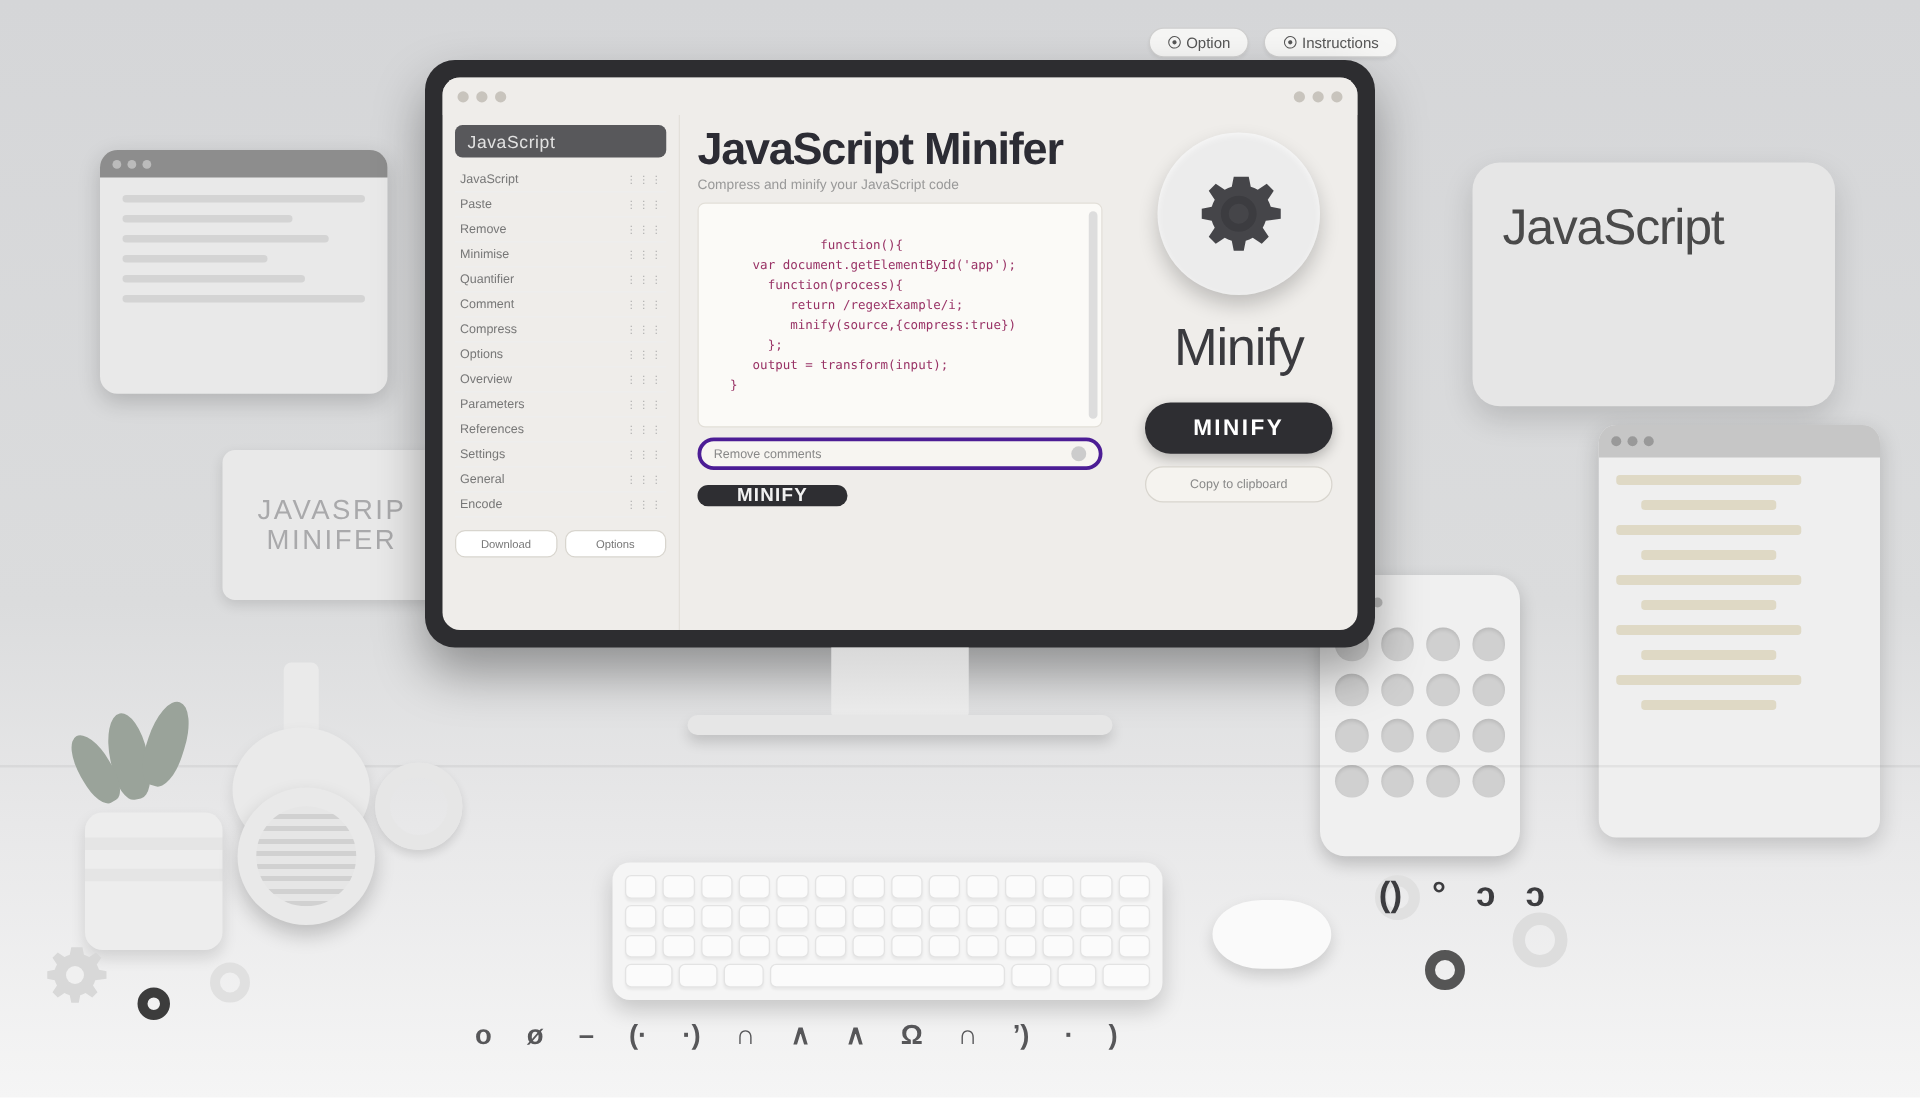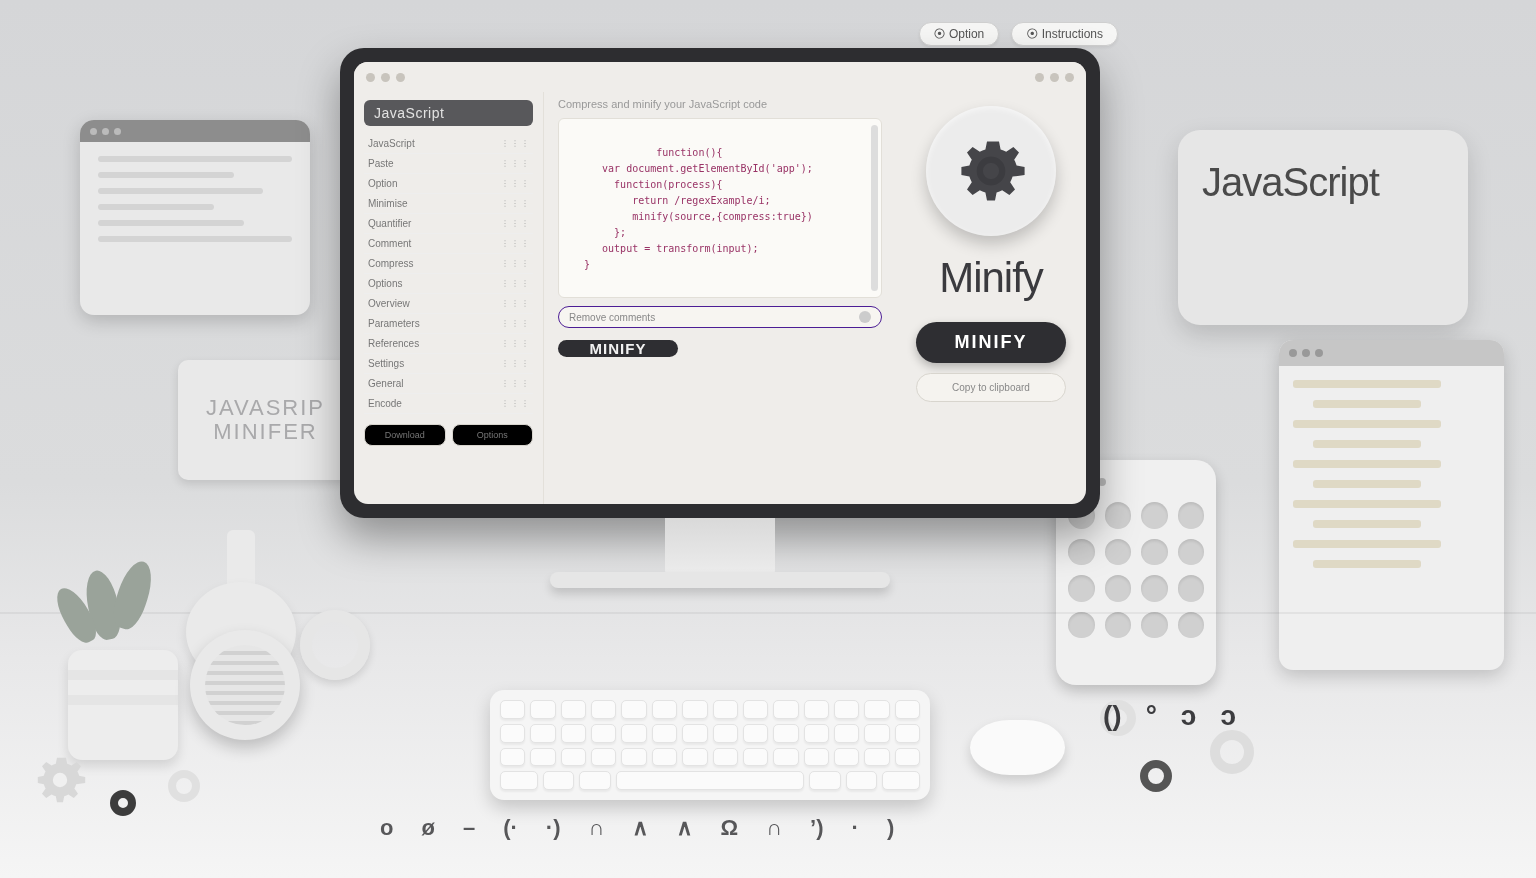--- a/index.html
+++ b/index.html
@@ -84,33 +84,33 @@
   .monitor .dots i { width:9px;height:9px;border-radius:50%;background:#c8c4bd;display:inline-block;}
   .monitor .content { flex:1; display:flex; }
 
   
   .sidebar { width: 190px; border-right: 1px solid #e3e0da; padding: 8px 10px; }
   .sidebar .hdr { background: #58585b; color:#e2e2e2; font-size:14px; font-weight:500; padding:5px 10px; border-radius:6px; margin-bottom:8px; letter-spacing:.5px;}
   .sidebar .item { display:flex; justify-content:space-between; align-items:center; font-size:10px; color:#777; padding:4px 4px; border-bottom:1px solid #eee;}
   .sidebar .item .tags { display:flex; gap:2px;}
   .sidebar .item .tags i { font-style:normal; font-size:8px; color:#aaa;}
   .sidebar .btns { display:flex; gap:6px; margin-top:10px;}
-  .sidebar .btns button { flex:1; font-size:9px; padding:5px 4px; background:#000000; border:1px solid #d8d5ce; border-radius:8px; color:#777;}
+  .sidebar .btns button { flex:1; font-size:9px; padding:5px 4px; background:#ffffff; border:1px solid #d8d5ce; border-radius:8px; color:#777;}
 
   
   .main { flex:1; padding: 6px 14px 10px 14px; display:flex; flex-direction:column;}
   .main h1 { font-size: 36px; font-weight: 700; color: #2c2c34; letter-spacing:-1px; margin-bottom:2px;}
   .main .sub { font-size: 11px; color:#999; margin-bottom:8px;}
   .code-box {
     background:#fbfaf7; border:1px solid #e2dfd8; border-radius:6px; height: 180px; padding:10px 25px;
     font-family: ui-monospace, Menlo, monospace; font-size:10px; color:#936; line-height:1.6;
     white-space: pre; overflow:hidden; position:relative;
   }
   .code-box .scroll { position:absolute; right:3px; top:6px; bottom:6px; width:7px; background:#ddd; border-radius:4px;}
-  .opt-row { display:flex; align-items:center; gap:8px; background:#f7f5f1; border:1px solid #4c1d95; border-radius:14px; padding:4px 10px; margin-top:8px; font-size:10px; color:#888;}
+  .opt-row { display:flex; align-items:center; gap:8px; background:#f7f5f1; border:3px solid #4c1d95; border-radius:14px; padding:4px 10px; margin-top:8px; font-size:10px; color:#888;}
   .opt-row .knob { width:12px;height:12px;border-radius:50%;background:#ccc;margin-left:auto;}
   .action-row { display:flex; gap:10px; margin-top:12px;}
   .action-row .light { flex:1; background:#f5f3ef; border:1px solid #d8d5ce; border-radius:10px; padding:8px; font-size:10px; color:#888;}
   .action-row .dark { width:120px; background:#2e2e32; color:#f1f1f1; border:none; border-radius:10px; font-size:15px; font-weight:600; letter-spacing:1px;}
 
   
   .rcol { width: 190px; padding: 14px 12px; display:flex; flex-direction:column; align-items:center;}
   .gear-badge {
     width:130px;height:130px;border-radius:50%;background:#ececec;box-shadow:0 8px 16px rgba(0,0,0,.2), inset 0 2px 6px rgba(255,255,255,.6);
     display:flex;align-items:center;justify-content:center;
@@ -275,21 +275,21 @@
               </div>
               <div class="item">
                 <span>Paste</span>
                 <span class="tags">
                   <i>⋮</i>
                   <i>⋮</i>
                   <i>⋮</i>
                 </span>
               </div>
               <div class="item">
-                <span>Option</span>
+                <span>Remove</span>
                 <span class="tags">
                   <i>⋮</i>
                   <i>⋮</i>
                   <i>⋮</i>
                 </span>
               </div>
               <div class="item">
                 <span>Minimise</span>
                 <span class="tags">
                   <i>⋮</i>
@@ -378,20 +378,21 @@
                 </span>
               </div>
             </div>
           <div class="btns">
             <button>Download</button>
             <button>Options</button>
           </div>
         </aside>
 
         <section class="main">
+          <h1>JavaScript Minifer</h1>
           <div class="sub">Compress and minify your JavaScript code</div>
           <div class="code-box">
             <span id="codeline">function(){
    var document.getElementById('app');
      function(process){
         return /regexExample/i;
         minify(source,{compress:true})
      };
    output = transform(input);
 }</span>

